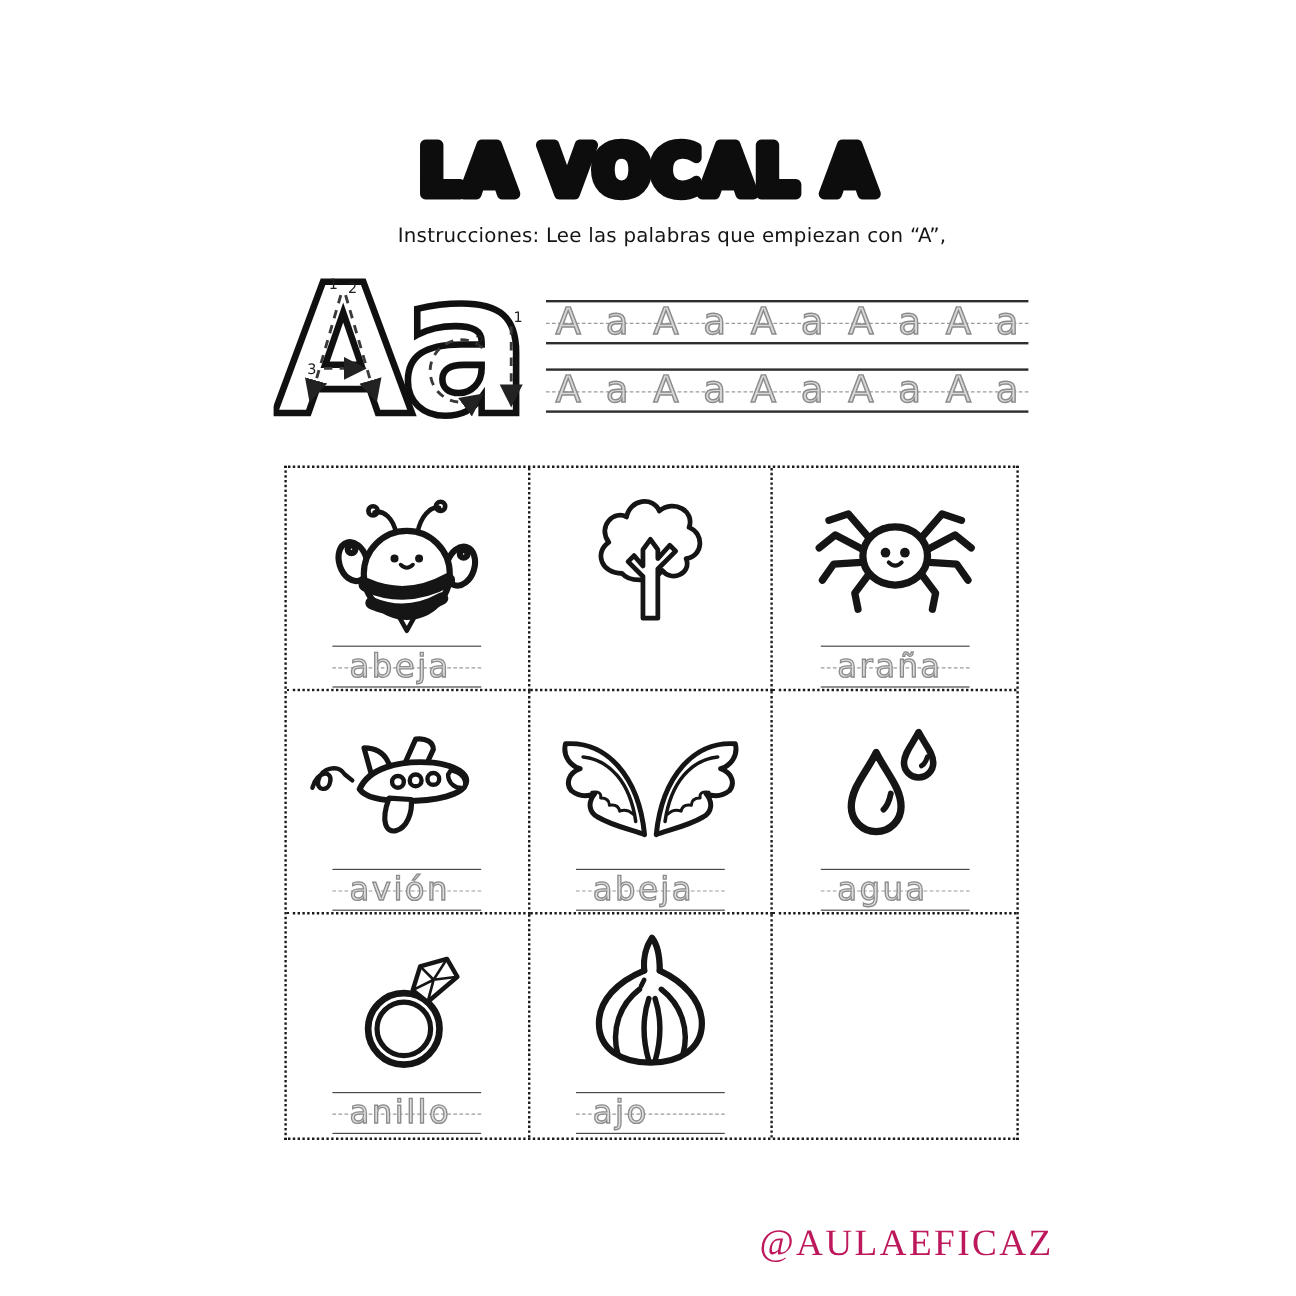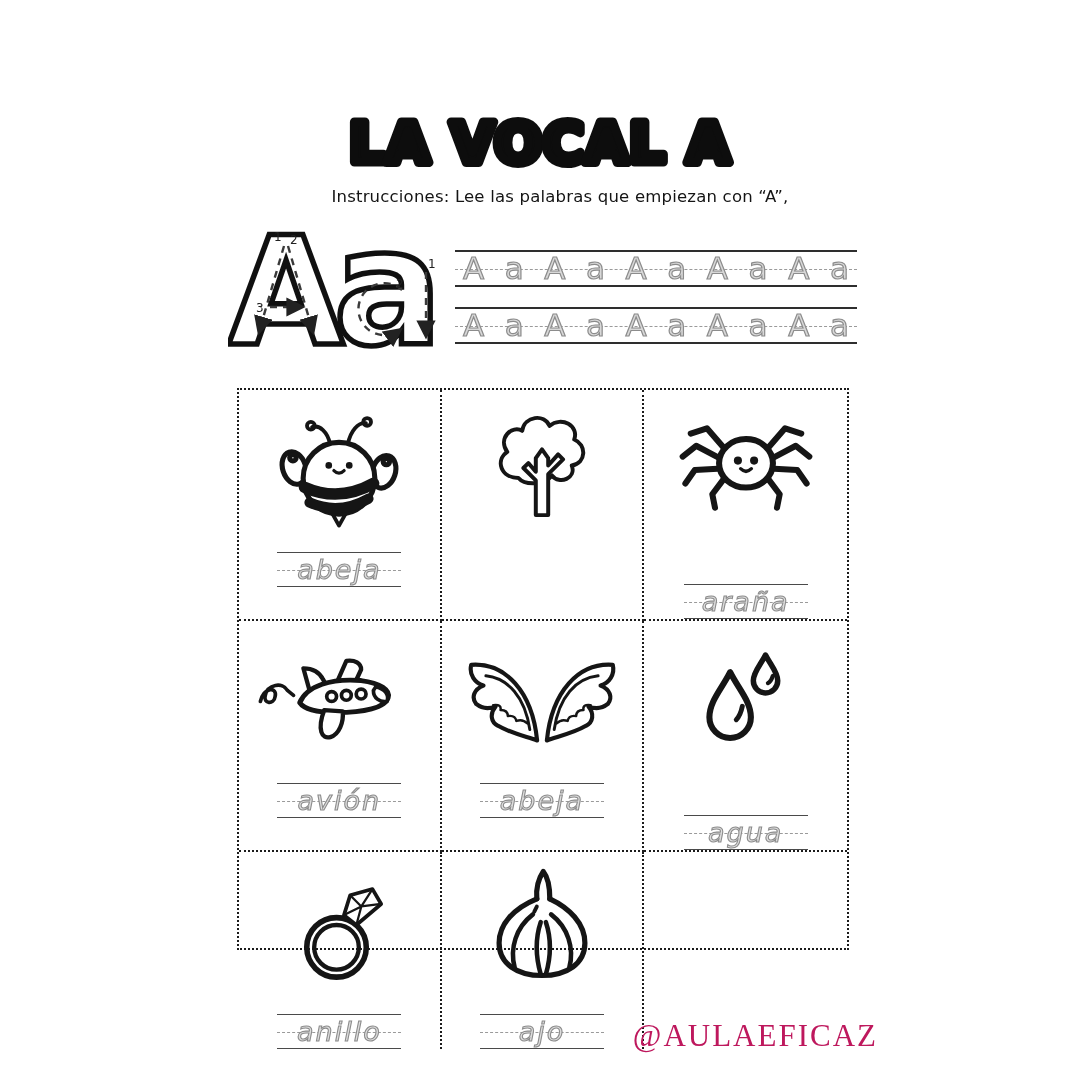--- a/index.html
+++ b/index.html
@@ -45,26 +45,26 @@
   .grid{
     left:237px;top:388px;width:612px;height:562px;
     border:2.5px dotted #1b1b1b;box-sizing:border-box;
     display:grid;grid-template-columns:repeat(3,1fr);grid-template-rows:repeat(3,1fr);
   }
   .cell{
     border-right:2.5px dotted #1b1b1b;border-bottom:2.5px dotted #1b1b1b;
     display:flex;flex-direction:column;align-items:center;box-sizing:border-box;
     padding-top:10px;
   }
-  .cell:nth-child(3n){border-right:none;gap:32px;}
+  .cell:nth-child(3n){border-right:none;}
   .cell:nth-child(n+7){border-bottom:none;}
   .icon-wrap{height:136px;display:flex;align-items:center;justify-content:center;}
   .word-trace{
-    position:relative;margin-top:16px;padding:1px 14px;min-width:96px;text-align:center;
-    border-top:1.6px solid #4a4a4a;border-bottom:1.6px solid #4a4a4a;font-style:italic;
+    position:relative;margin-top:2px;padding:1px 14px;min-width:96px;text-align:left;
+    border-top:1.6px solid #4a4a4a;border-bottom:1.6px solid #4a4a4a;
   }
   .word-trace .word{
     position:relative;font-size:27px;line-height:31px;letter-spacing:2px;
     color:#dedede;-webkit-text-stroke:1.1px #8c8c8c;font-family:"DejaVu Sans",sans-serif;
   }
 
   
   .credit{
     right:202px;top:1018px;font-family:"Liberation Serif","DejaVu Serif",serif;
     font-size:31px;letter-spacing:2px;color:#be185d;

